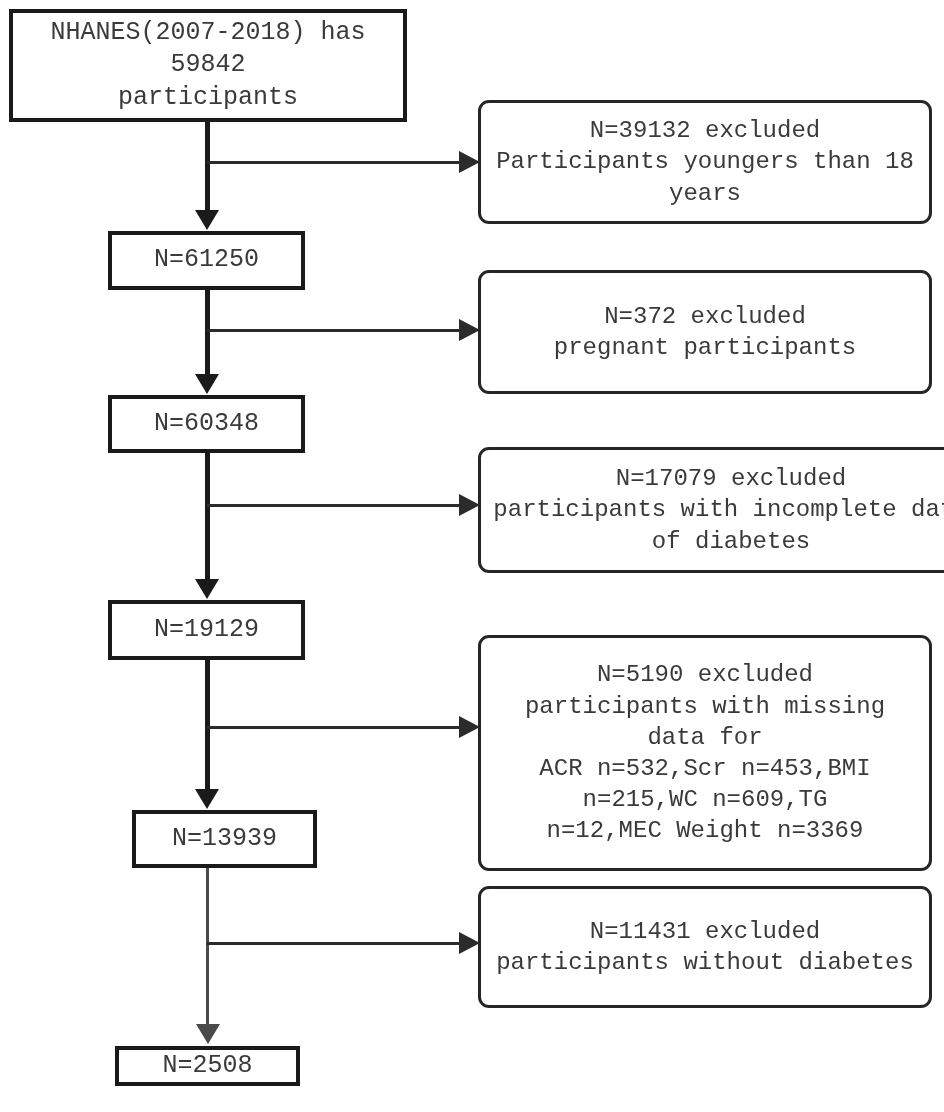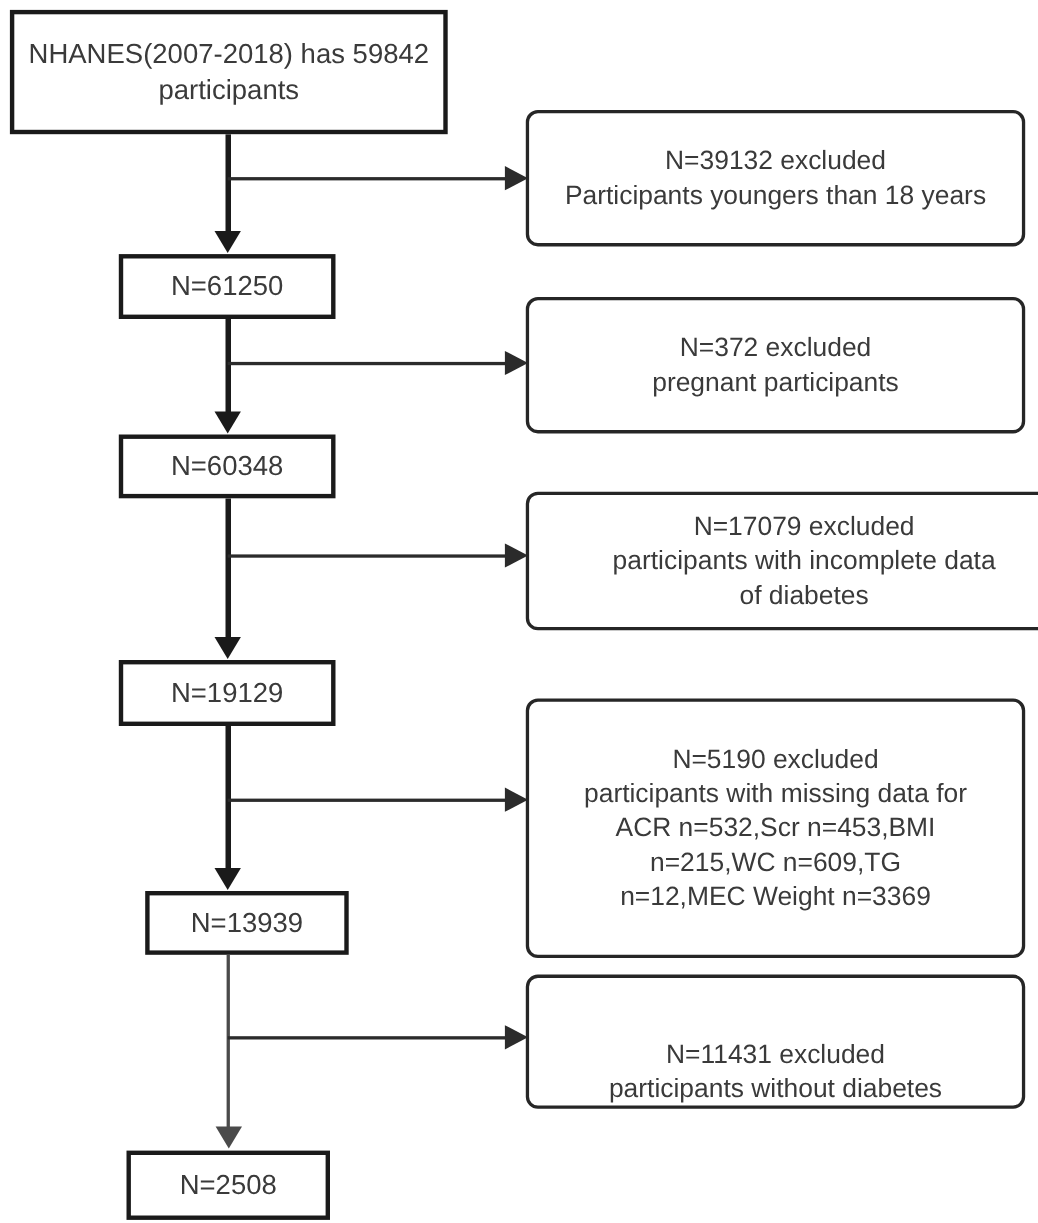--- a/index.html
+++ b/index.html
@@ -37,20 +37,21 @@
   }
   .node.excl {
     border: 3px solid #262626;
     border-radius: 11px;
     font-size: 24px;
   }
   .node .txt {
     display: block;
     padding: 0 10px;
     white-space: pre-line;
+    font-family: Liberation Mono, monospace;
   }
 
   
   .vline {
     position: absolute;
     background: #1a1a1a;
   }
   .vline.light {
     background: #4a4a4a;
   }
@@ -130,21 +131,21 @@
   </div>
 
   <div class="node main" style="left:108px; top:600px; width:197px; height:60px;">
     <span class="txt">N=19129</span>
   </div>
 
   <div class="node main" style="left:132px; top:810px; width:185px; height:58px;">
     <span class="txt">N=13939</span>
   </div>
 
-  <div class="node main" style="left:115px; top:1046px; width:185px; height:63px;">
+  <div class="node main" style="left:115px; top:1046px; width:185px; height:40px;">
     <span class="txt">N=2508</span>
   </div>
 
   <div class="node excl" style="left:478px; top:100px; width:454px; height:124px;">
     <span class="txt">N=39132 excluded
 Participants youngers than 18 years</span>
   </div>
 
   <div class="node excl" style="left:478px; top:270px; width:454px; height:124px;text-align:center;">
     <span class="txt">N=372 excluded
@@ -158,18 +159,18 @@
   </div>
 
   <div class="node excl" style="left:478px; top:635px; width:454px; height:236px;">
     <span class="txt">N=5190 excluded
 participants with missing data for
 ACR n=532,Scr n=453,BMI
 n=215,WC n=609,TG
 n=12,MEC Weight n=3369</span>
   </div>
 
-  <div class="node excl" style="left:478px; top:886px; width:454px; height:122px;align-items:flex-end;">
+  <div class="node excl" style="left:478px; top:886px; width:454px; height:122px;">
     <span class="txt">N=11431 excluded
 participants without diabetes</span>
   </div>
 
 </div>
 
 </body></html>

